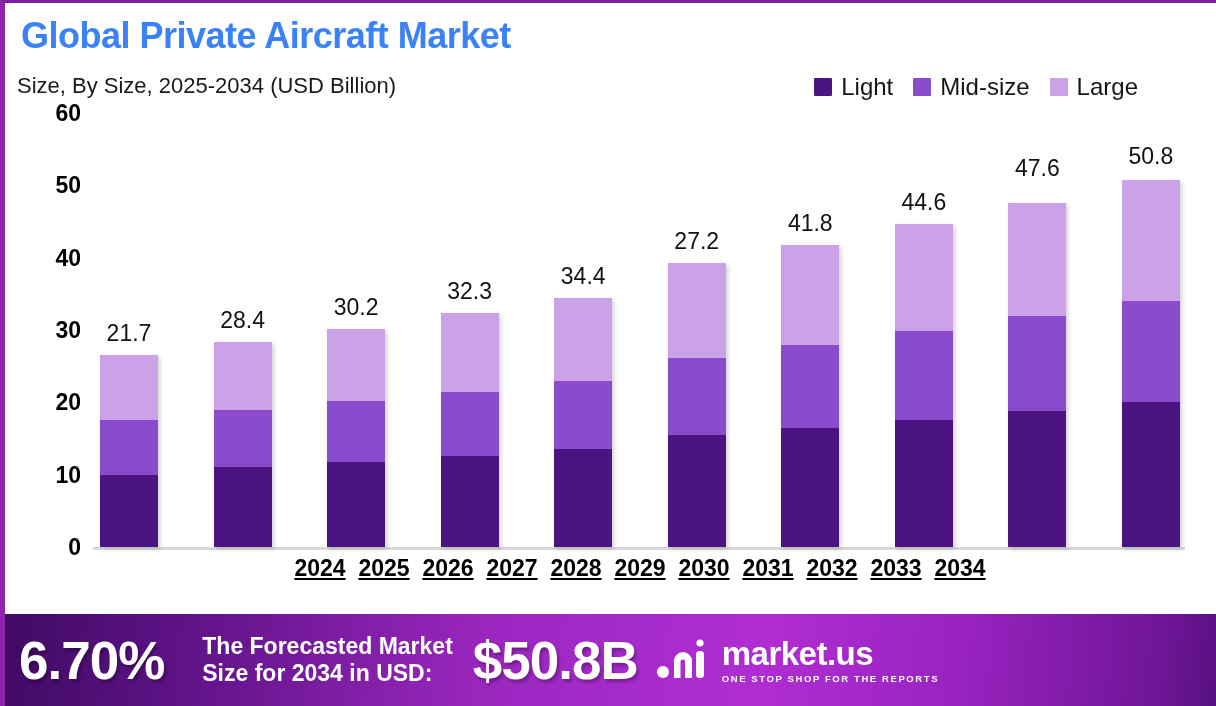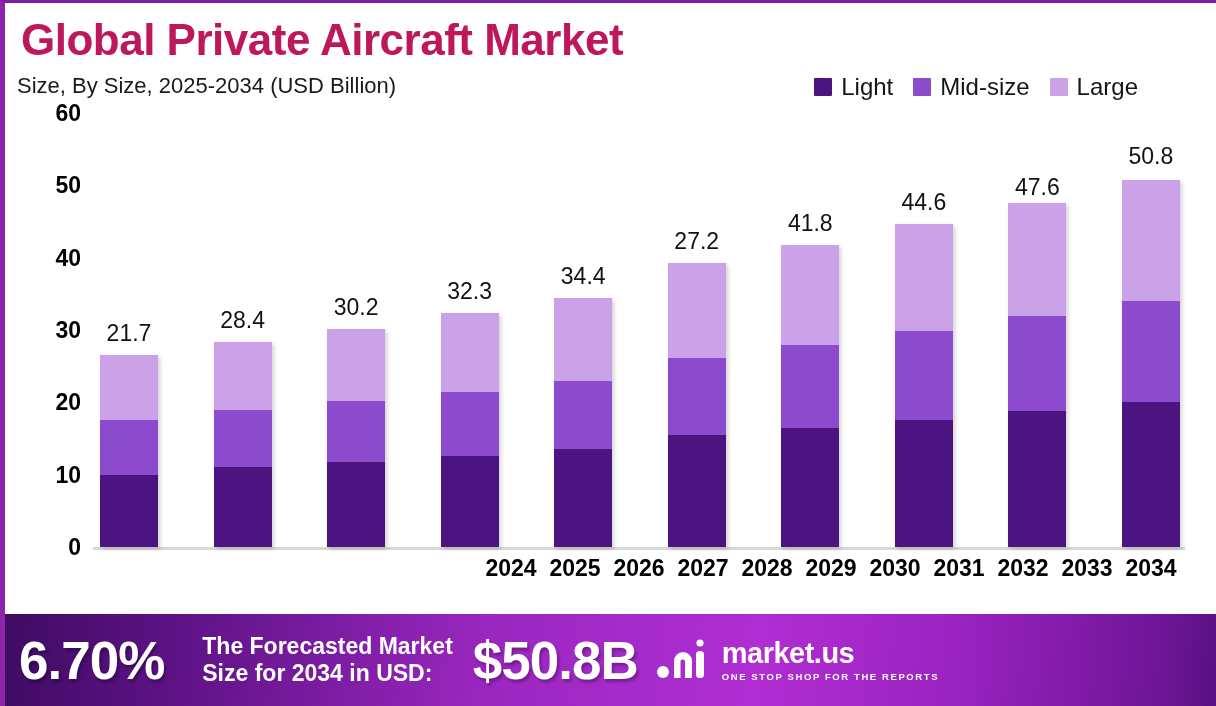--- a/index.html
+++ b/index.html
@@ -13,21 +13,21 @@
     position:relative;width:1216px;height:706px;
     box-sizing:border-box;
     border-left:5px solid #8E24AA;
     border-top:3px solid #7B1FA2;
     background:#fff;
   }
   
   .header{position:absolute;left:0;top:0;width:100%;height:110px;}
   .chart-title{
     position:absolute;left:16px;top:12px;
-    font-size:44px;font-weight:bold;color:#be185d;letter-spacing:-0.5px;
+    font-size:36px;font-weight:bold;color:#3b82f6;letter-spacing:-0.5px;
     white-space:nowrap;
   }
   .chart-subtitle{
     position:absolute;left:12px;top:70px;
     font-size:22px;color:#1a1a1a;font-weight:400;white-space:nowrap;
   }
   
   .legend{
     position:absolute;right:78px;top:70px;
     display:flex;align-items:center;gap:20px;
@@ -65,21 +65,21 @@
     display:flex;flex-direction:column;justify-content:flex-end;
     filter:drop-shadow(2px 2px 2px rgba(0,0,0,0.18));
   }
   .seg{width:100%;display:block;}
   .bar-total{
     position:absolute;left:50%;transform:translateX(-50%);
     font-size:23px;color:#111;white-space:nowrap;
   }
   .x-axis{
     position:absolute;left:92px;top:442px;width:1086px;height:40px;
-    display:flex;justify-content:flex-end;
+    display:flex;justify-content:center;text-decoration:underline;
   }
   .x-tick{
     width:64px;text-align:center;
     font-size:23px;font-weight:bold;color:#000;
     font-family:"Liberation Sans Narrow","Liberation Sans",sans-serif;
   }
 
   
   .footer{
     position:absolute;left:0;bottom:0;width:1216px;height:92px;
@@ -99,21 +99,21 @@
   }
   .f-cagr-value{margin-left:14px;margin-right:10px;}
   .f-fore-label{margin-left:28px;}
   .f-fore-value{margin-left:20px;}
   .brand{
     display:flex;align-items:center;gap:10px;margin-left:18px;
   }
   .brand-mark{width:56px;height:42px;display:block;}
   .brand-text{display:flex;flex-direction:column;line-height:1;}
   .brand-name{
-    color:#fff;font-size:29px;font-weight:bold;letter-spacing:-0.5px;
+    color:#fff;font-size:33px;font-weight:bold;letter-spacing:-0.5px;
     white-space:nowrap;
   }
   .brand-tag{
     color:#fff;font-size:9.5px;font-weight:bold;letter-spacing:1.6px;
     margin-top:4px;white-space:nowrap;
   }
 </style>
 </head>
 <body>
 
@@ -209,21 +209,21 @@
         </div>
         <div class="bar-col">
           <div class="bar-total" style="bottom: 330.607px;">44.6</div>
           <div class="bar-stack" style="height: 322.607px;">
             <div class="seg" style="height: 107.053px; background: rgb(203, 162, 232);"></div>
             <div class="seg" style="height: 88.2467px; background: rgb(139, 75, 204);"></div>
             <div class="seg" style="height: 127.307px; background: rgb(76, 20, 128);"></div>
           </div>
         </div>
         <div class="bar-col">
-          <div class="bar-total" style="bottom: 346px;">47.6</div>
+          <div class="bar-total" style="bottom: 365px;">47.6</div>
           <div class="bar-stack" style="height: 344.307px;">
             <div class="seg" style="height: 113.563px; background: rgb(203, 162, 232);"></div>
             <div class="seg" style="height: 94.7567px; background: rgb(139, 75, 204);"></div>
             <div class="seg" style="height: 135.987px; background: rgb(76, 20, 128);"></div>
           </div>
         </div>
         <div class="bar-col">
           <div class="bar-total" style="bottom: 377px;">50.8</div>
           <div class="bar-stack" style="height: 367.453px;">
             <div class="seg" style="height: 121.52px; background: rgb(203, 162, 232);"></div>

